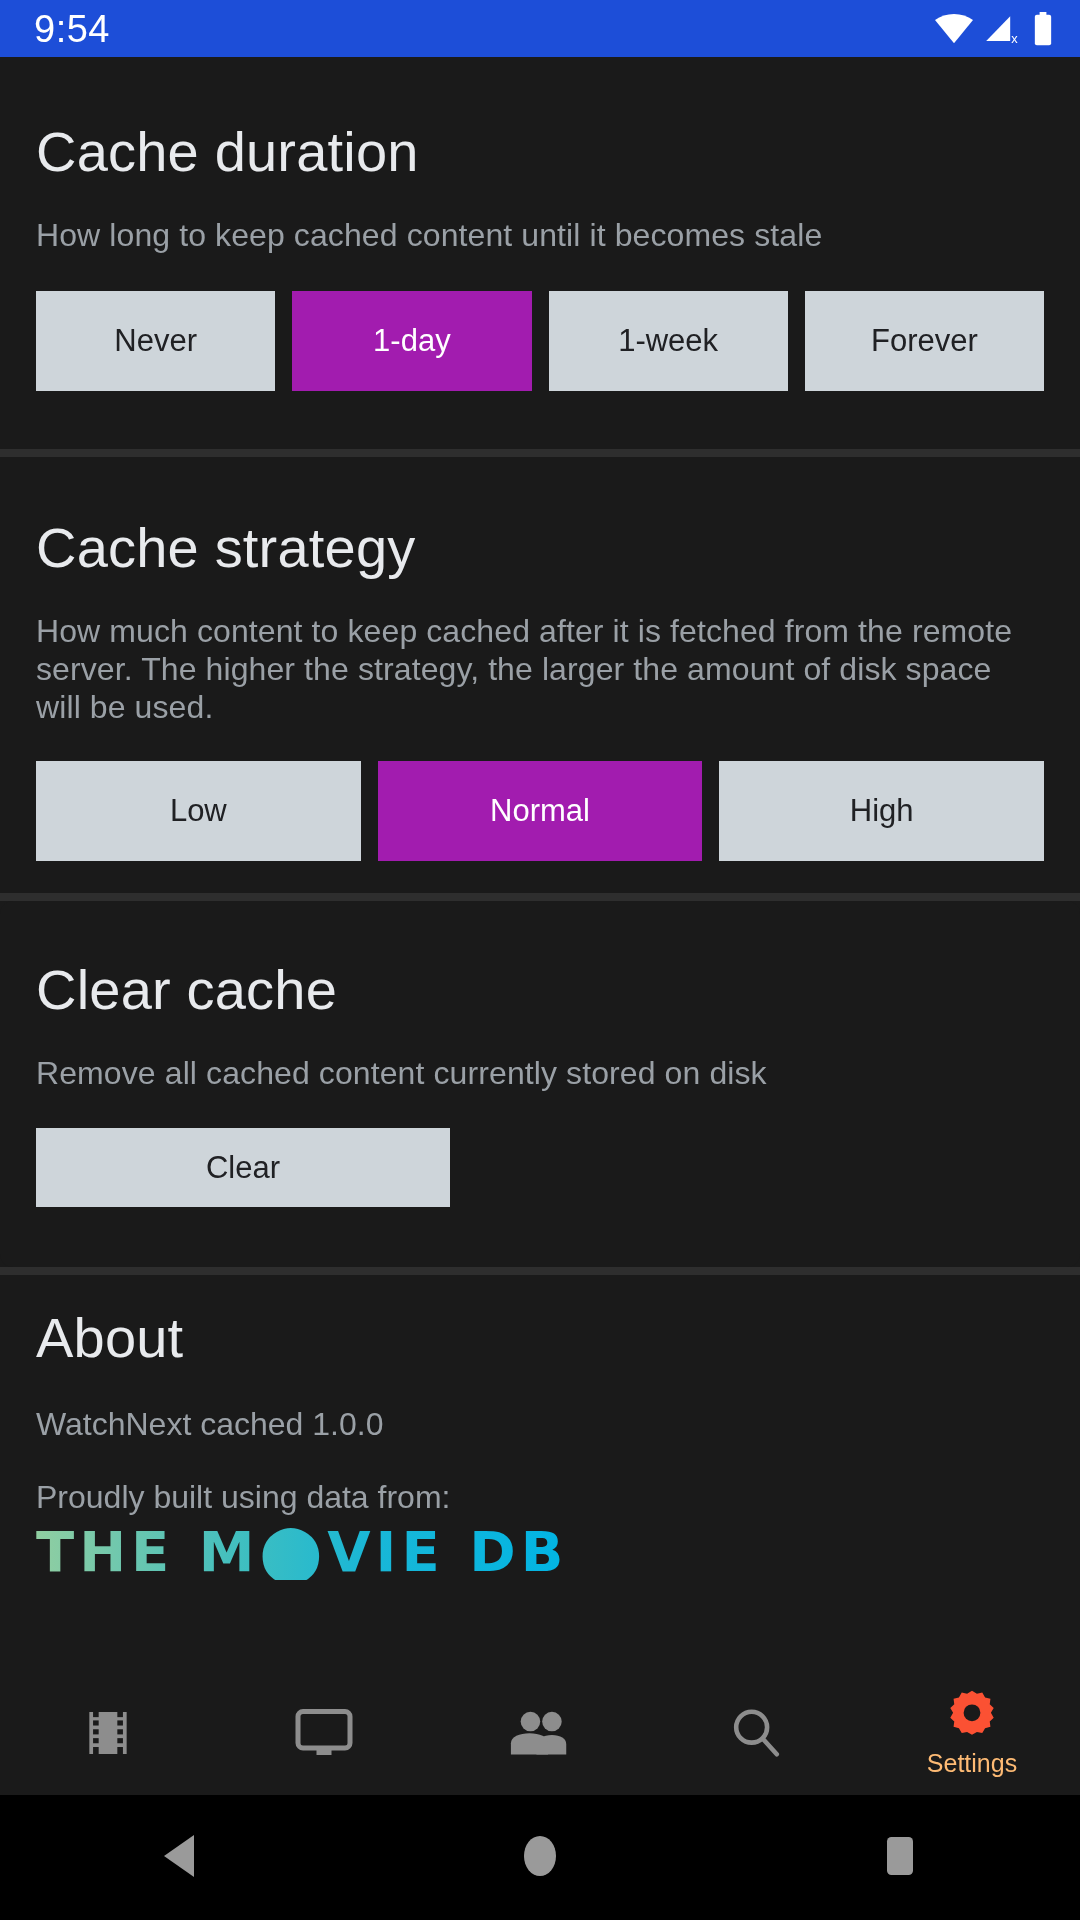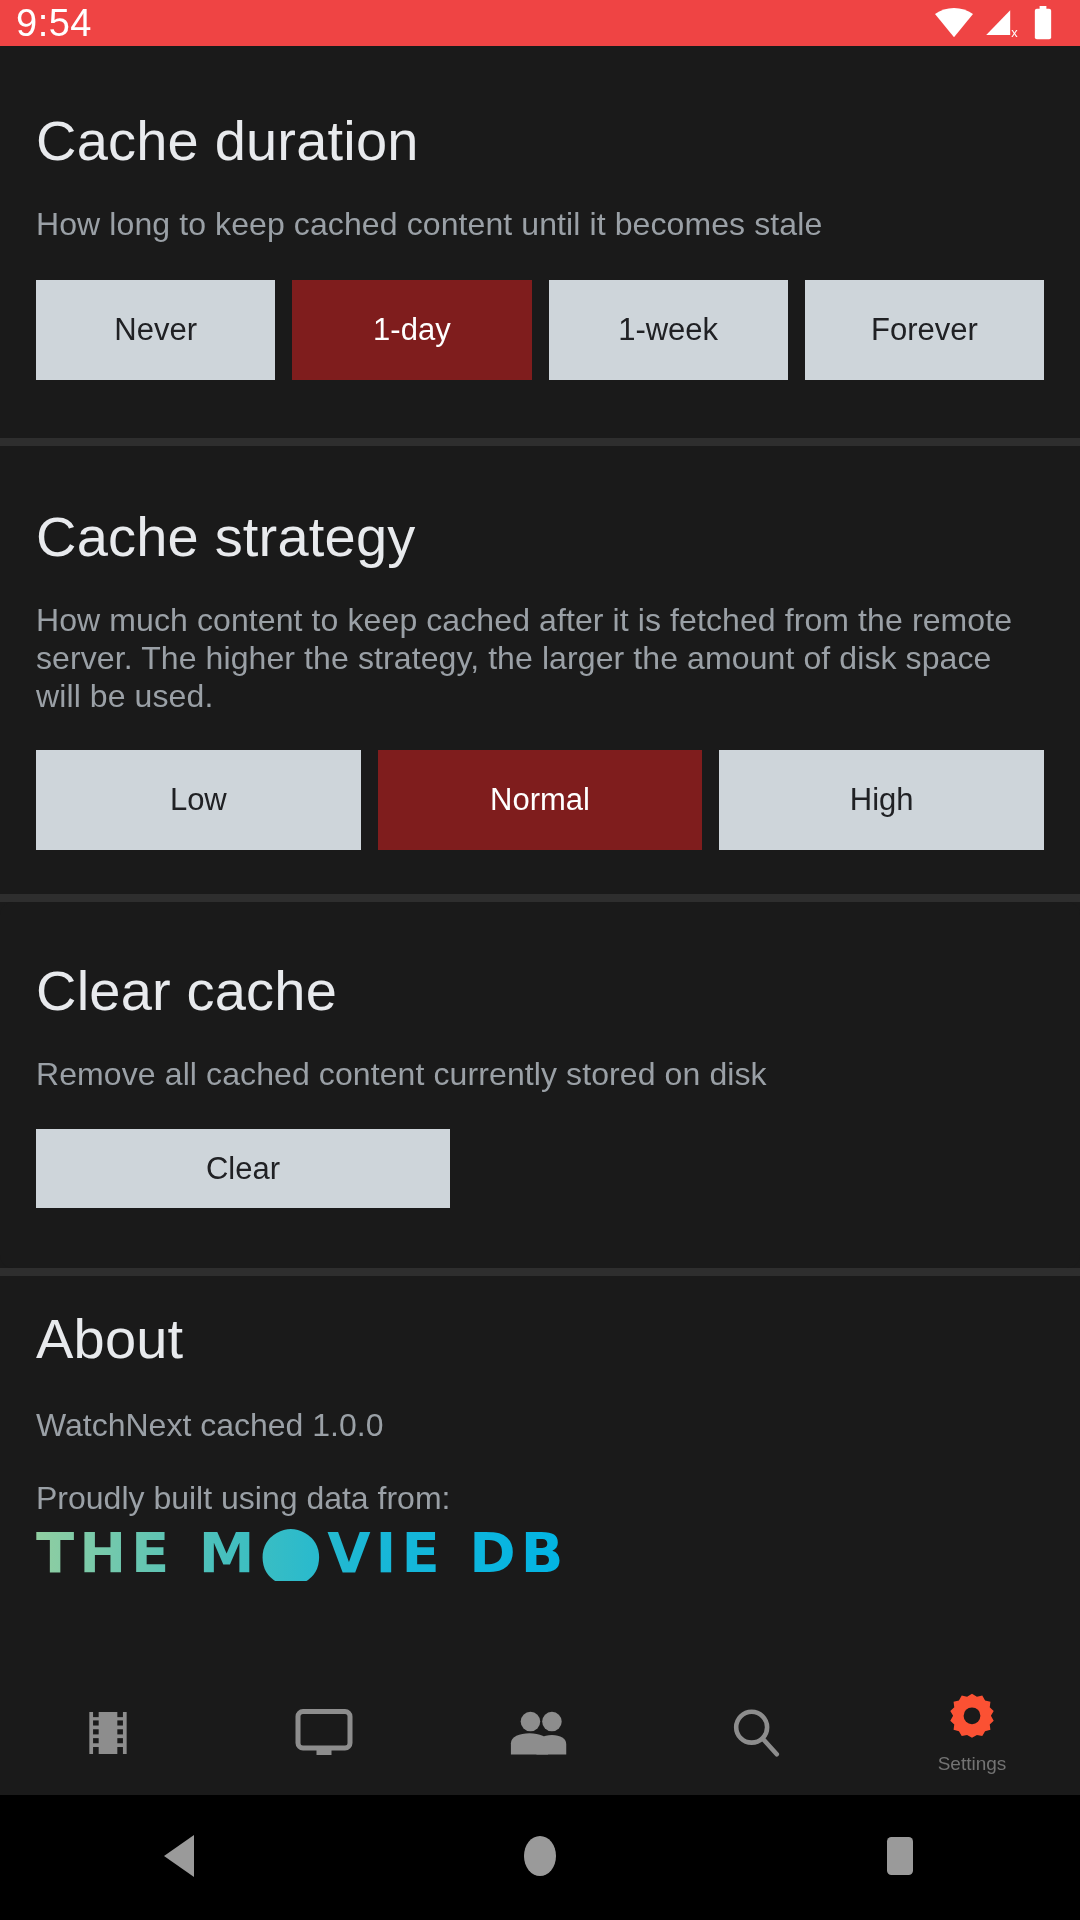--- a/index.html
+++ b/index.html
@@ -14,26 +14,26 @@
     position: relative;
     width: 1080px;
     height: 1920px;
     background: #1a1a1a;
     display: flex;
     flex-direction: column;
   }
 
   
   .status-bar {
-    height: 46px;
-    background: #ef4444;
+    height: 57px;
+    background: #1d4ed8;
     display: flex;
     align-items: center;
     justify-content: space-between;
-    padding: 0 26px 0 16px;
+    padding: 0 26px 0 34px;
     flex: 0 0 auto;
   }
   .status-time {
     color: #ffffff;
     font-size: 38px;
     letter-spacing: 0.5px;
     line-height: 1;
   }
   .status-icons {
     display: flex;
@@ -85,21 +85,21 @@
     display: flex;
     align-items: center;
     justify-content: center;
     border: none;
     border-radius: 0;
     font-family: "Liberation Sans", sans-serif;
     cursor: pointer;
     white-space: nowrap;
   }
   .chip.selected {
-    background: #7f1d1d;
+    background: #a21caf;
     color: #ffffff;
   }
   .btn-single {
     width: 414px;
     height: 79px;
     background: #ced5da;
     color: #202124;
     font-size: 31px;
     display: flex;
     align-items: center;
@@ -107,21 +107,21 @@
     border: none;
     font-family: "Liberation Sans", sans-serif;
     cursor: pointer;
   }
 
   
   #sec-duration { padding-top: 62px; padding-bottom: 58px; }
   #sec-duration .sec-desc { margin-top: 32px; }
   #sec-duration .btn-row  { margin-top: 37px; }
 
-  #sec-strategy { padding-top: 58px; padding-bottom: 44px; }
+  #sec-strategy { padding-top: 58px; padding-bottom: 32px; }
   #sec-strategy .sec-desc { margin-top: 32px; }
   #sec-strategy .btn-row  { margin-top: 35px; }
 
   #sec-clear { padding-top: 56px; padding-bottom: 60px; border-radius: 13px; }
   #sec-clear .sec-desc { margin-top: 32px; }
   #sec-clear .btn-single { margin-top: 36px; }
 
   #sec-about { padding-top: 30px; }
   #sec-about .about-line { color: #9aa0a6; font-size: 32px; margin-top: 36px; }
 
@@ -154,22 +154,22 @@
     height: 125px;
     display: flex;
     flex-direction: column;
     align-items: center;
     justify-content: center;
     gap: 6px;
     cursor: pointer;
   }
   .tab svg { display: block; }
   .tab-label {
-    font-size: 19px;
-    color: #737373;
+    font-size: 25px;
+    color: #fdba74;
     line-height: 1;
   }
   .tab.inactive { padding-bottom: 0; }
 
   
   .navbar {
     flex: 0 0 auto;
     height: 125px;
     background: #000000;
     display: flex;

